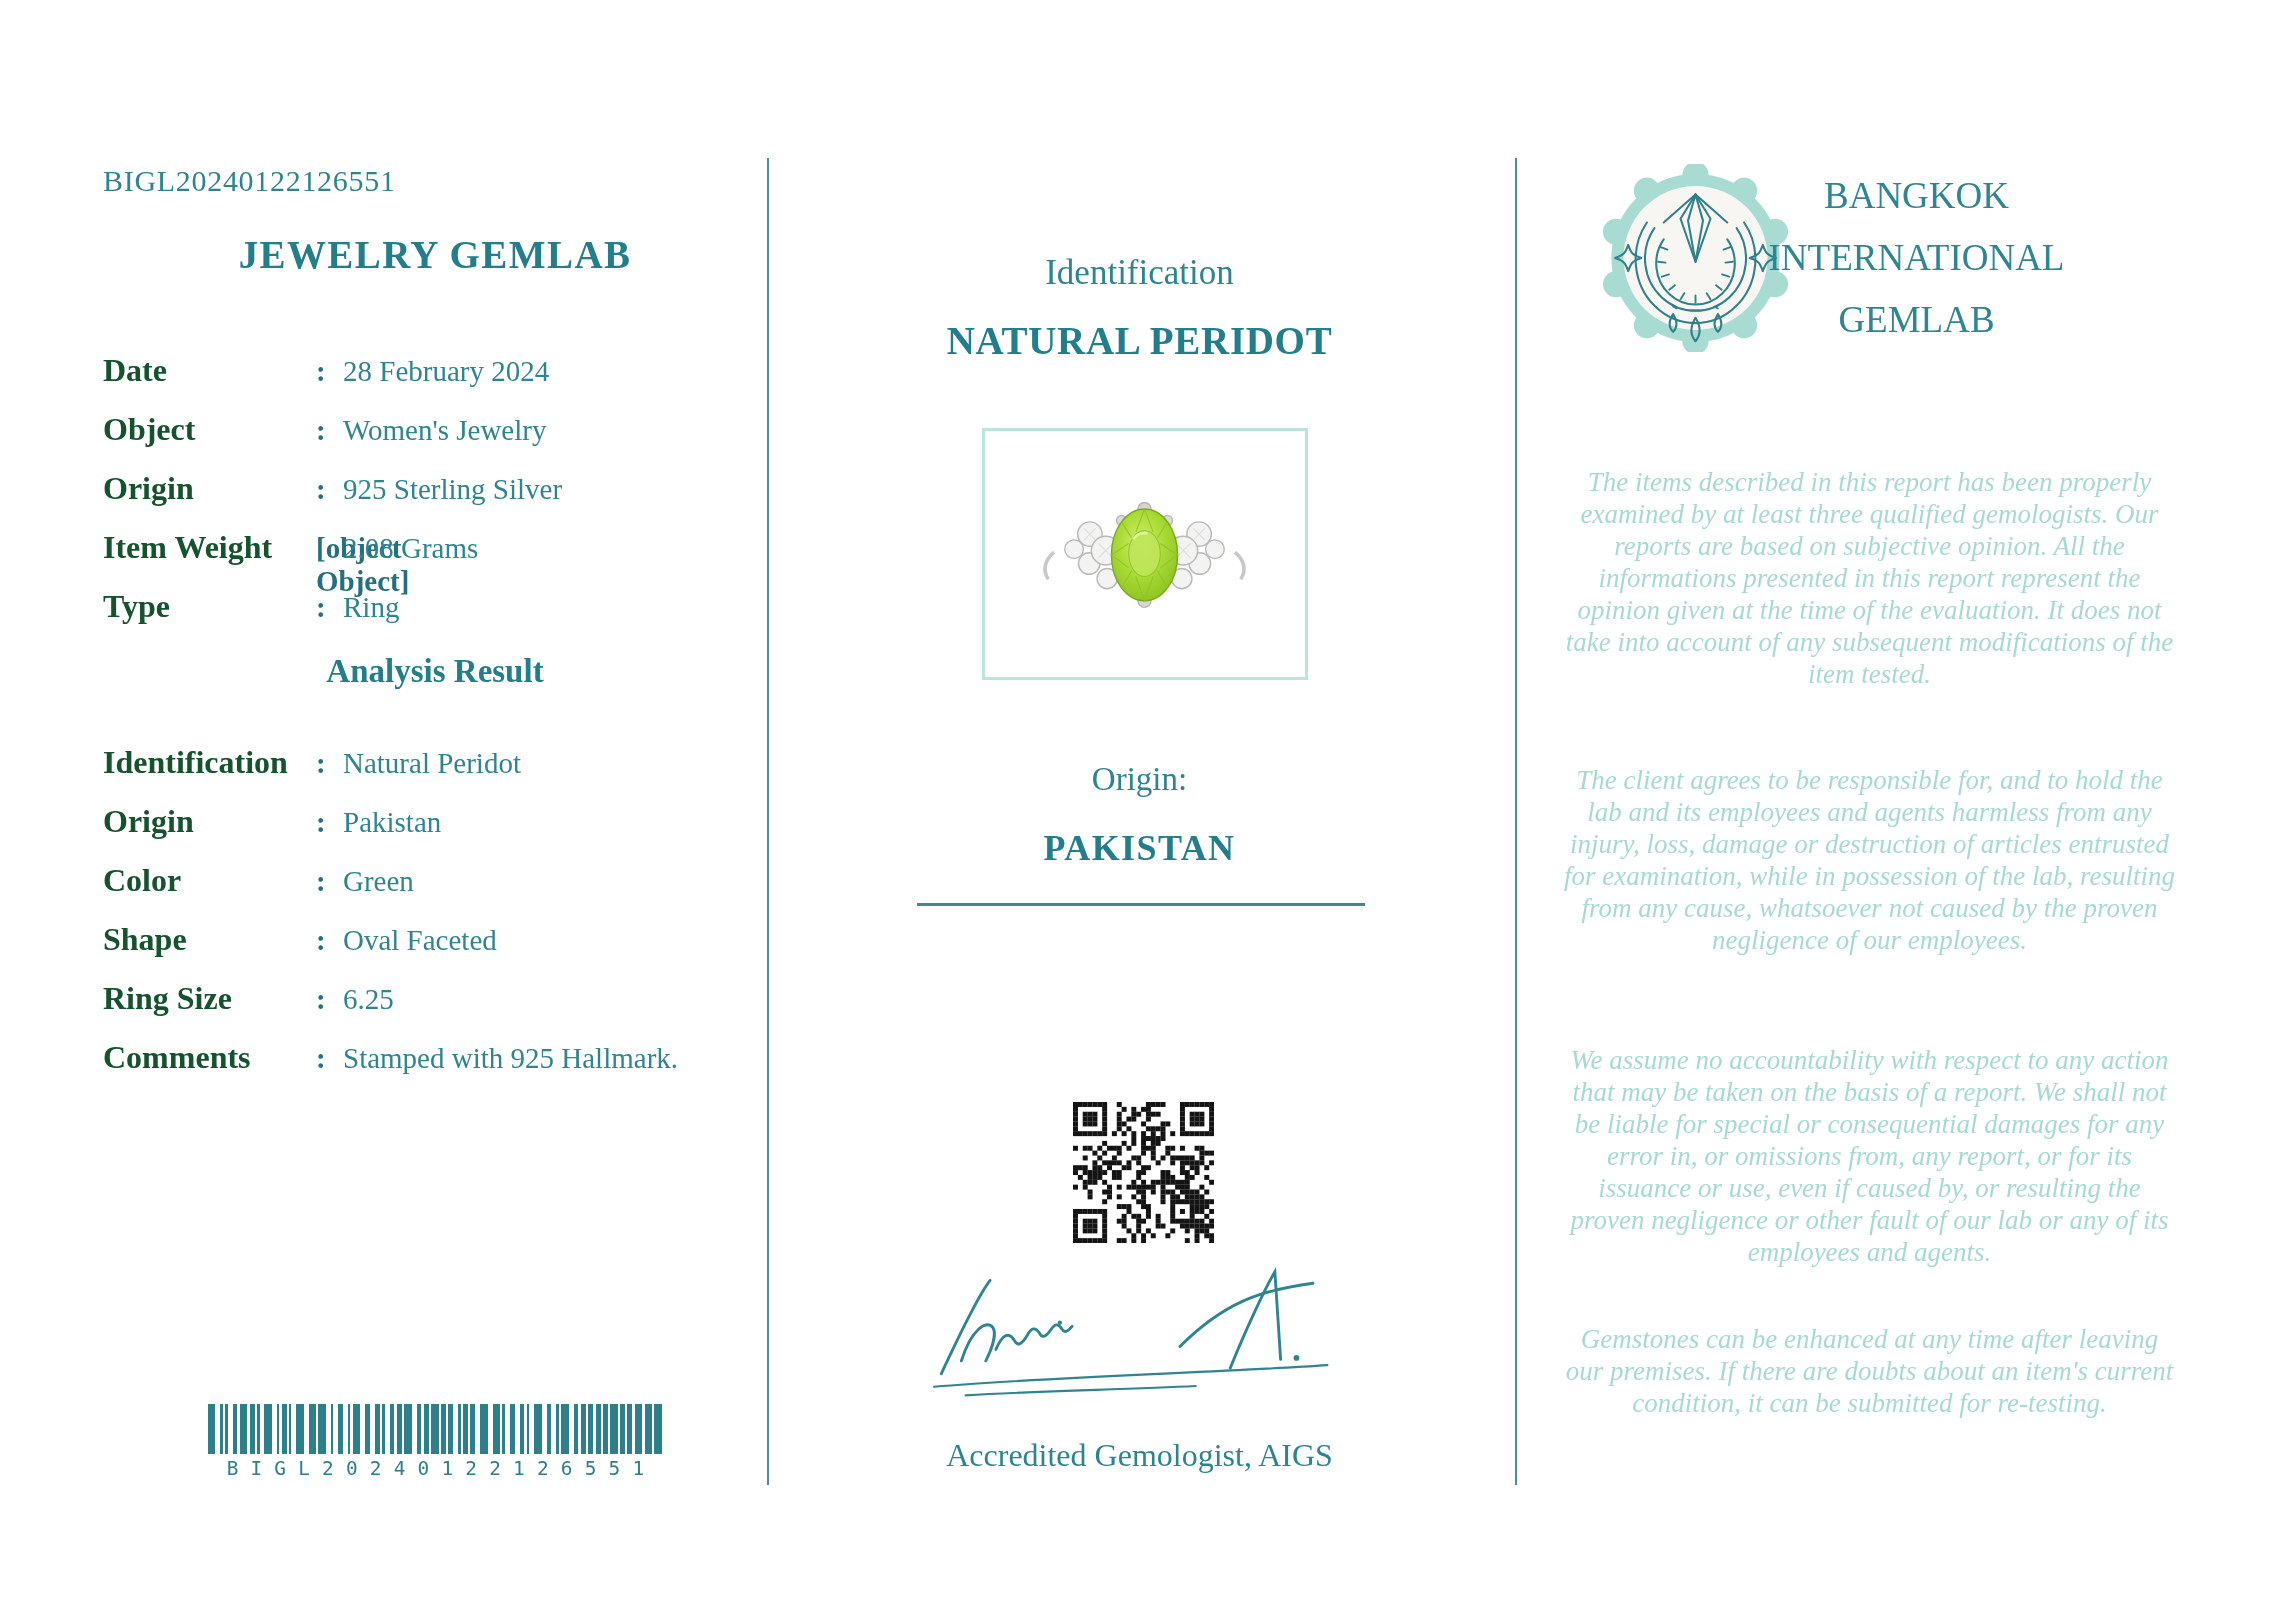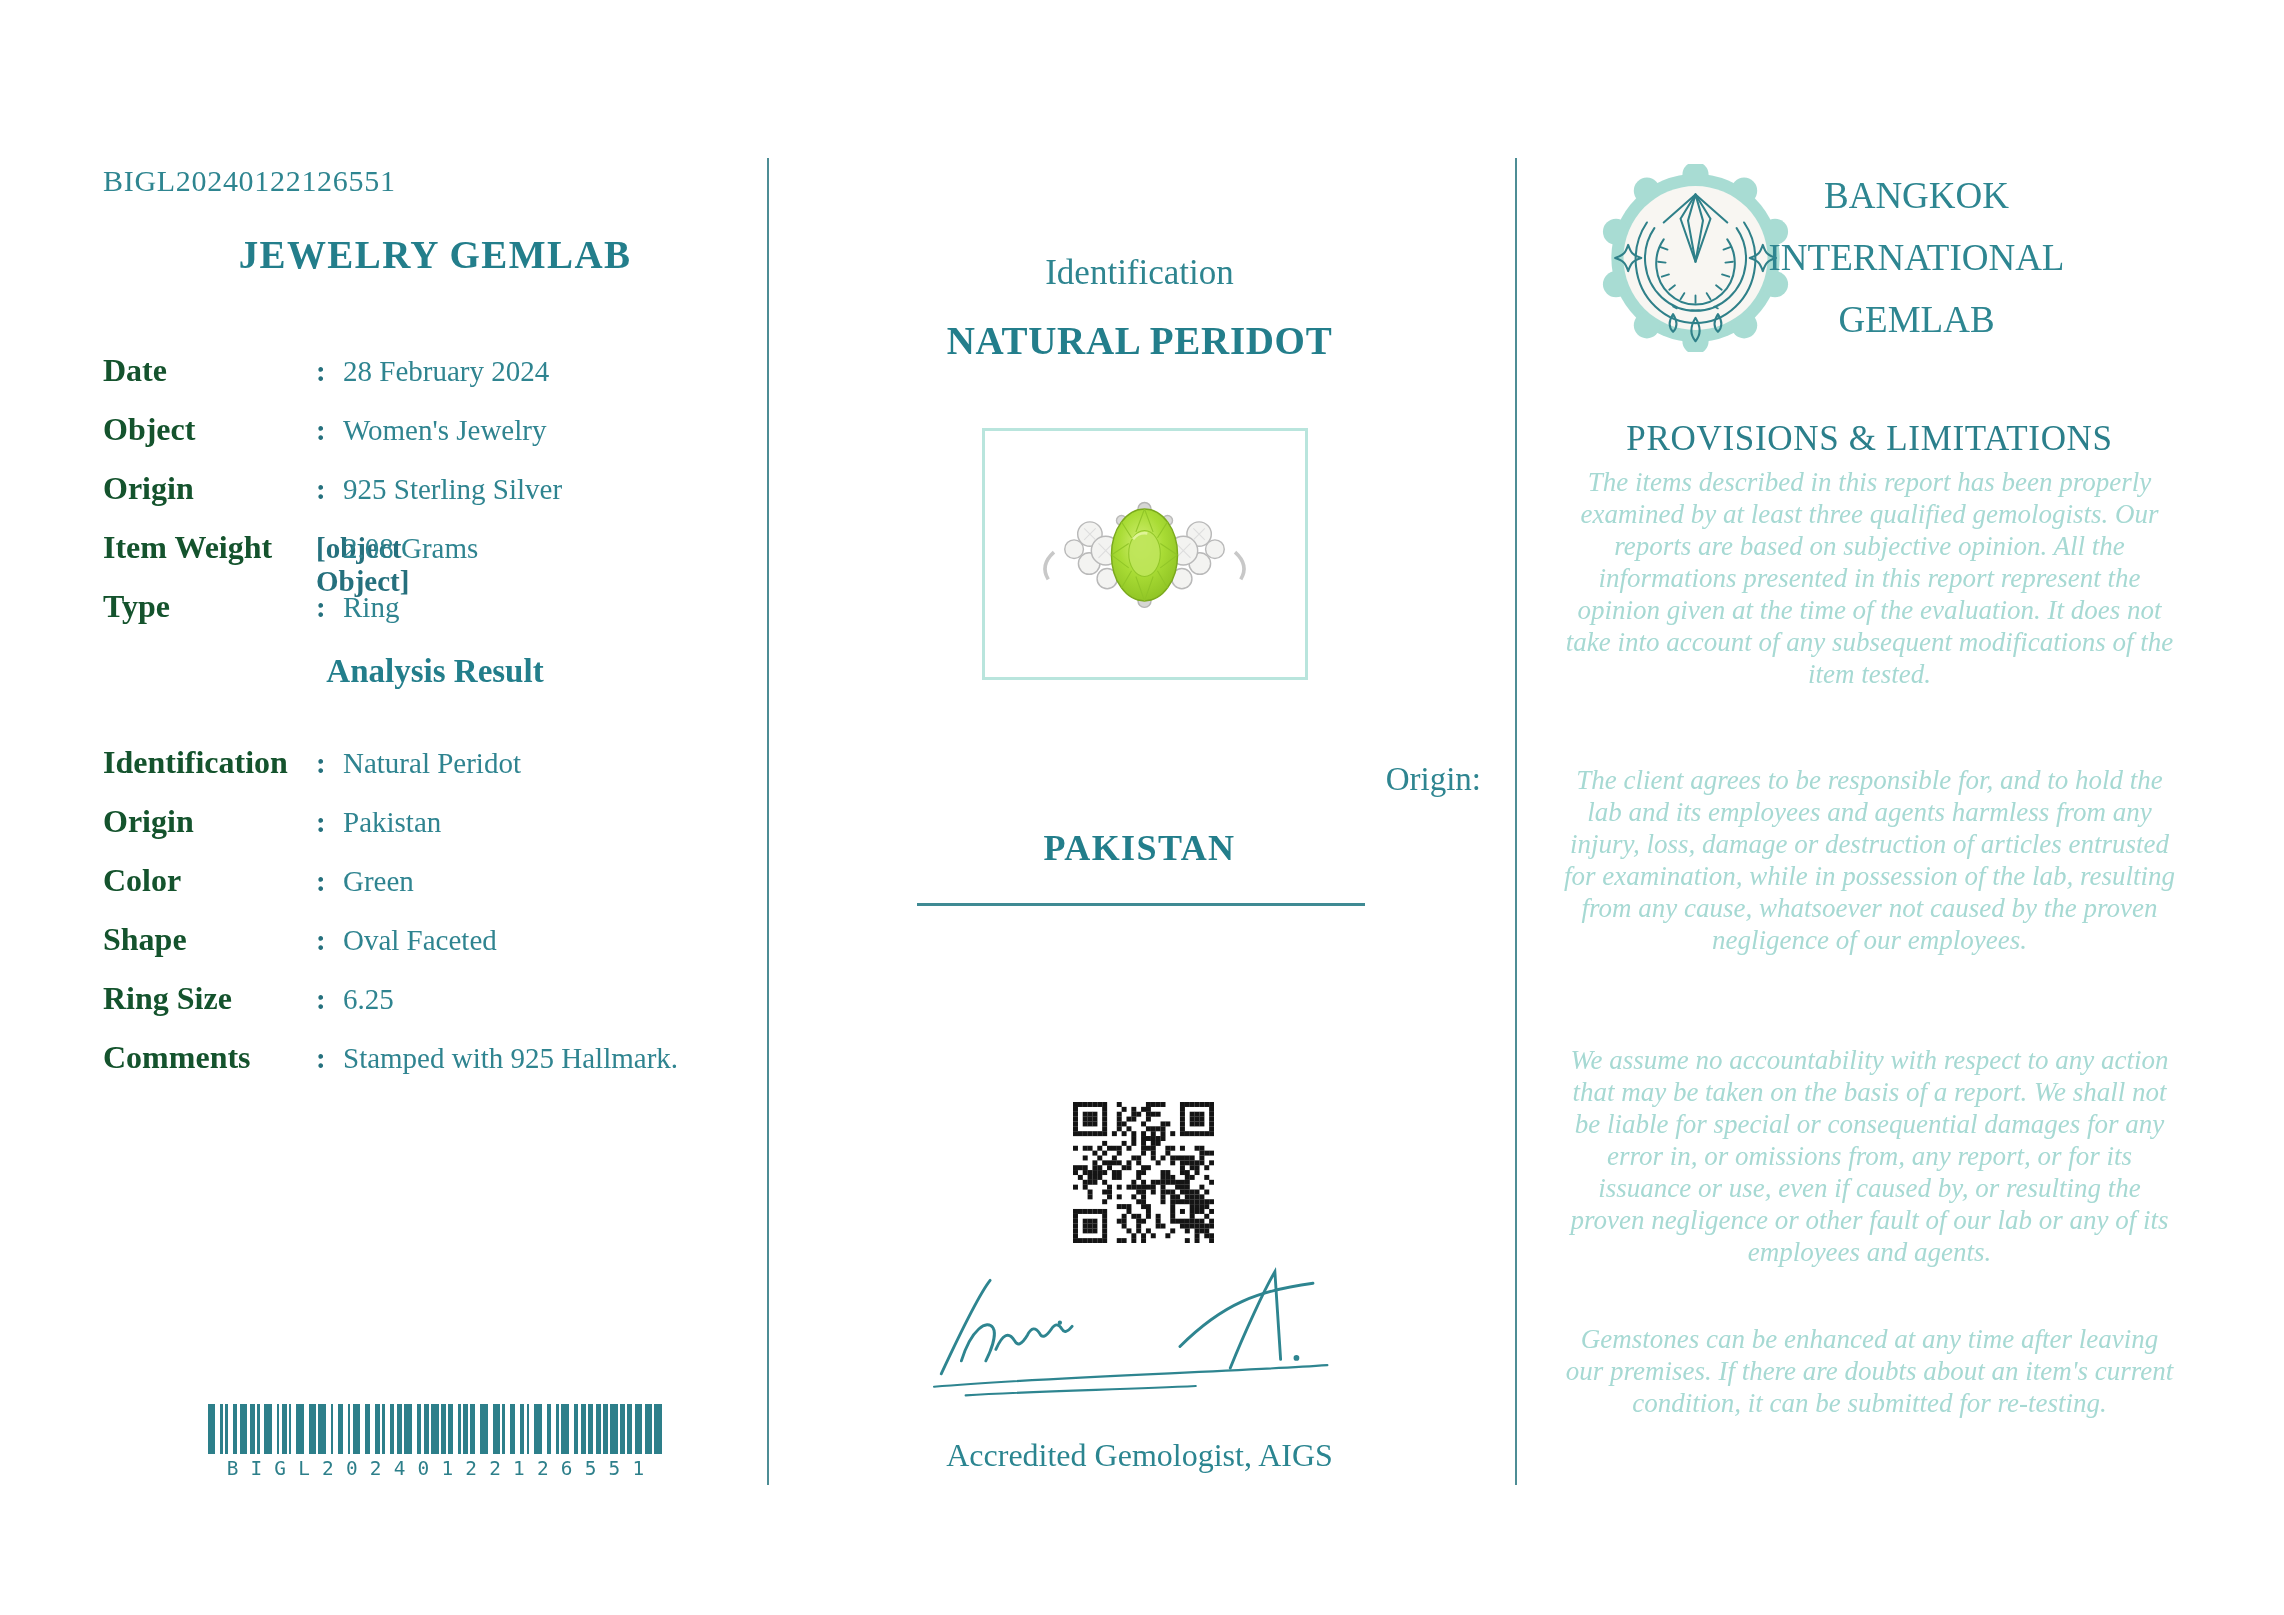--- a/index.html
+++ b/index.html
@@ -21,21 +21,21 @@
   .barcode-wrap .g{background:transparent;height:100%;}
   .barcode-label{left:197px;top:1457px;width:489px;text-align:center;font-family:"DejaVu Sans Mono",monospace;
             font-size:19.4px;letter-spacing:12.2px;color:#2d7f8a;}
   
   .vline{top:158px;width:2.2px;height:1327px;background:#4d8d95;}
   
   .mid{left:798px;width:683px;text-align:center;}
   .ident-heading{top:253px;font-size:35px;color:#2e8590;}
   .ident-result{top:318px;font-size:39px;font-weight:bold;letter-spacing:0.7px;color:#237e8b;}
   .photo-box{left:982px;top:428px;width:326px;height:252px;border:3.6px solid #b9e5dd;background:#ffffff;box-sizing:border-box;}
-  .origin-label{top:761px;font-size:33px;color:#2e8590;text-align:right;}
+  .origin-label{top:761px;font-size:33px;color:#2e8590;}
   .origin-value{top:827px;font-size:36px;font-weight:bold;letter-spacing:1.4px;color:#237e8b;}
   .origin-rule{left:917px;top:903px;width:448px;height:2.9px;background:#3f8a93;}
   .qr-box{left:1073px;top:1102px;width:141px;height:141px;}
   .signature-box{left:921px;top:1253px;width:446px;height:151px;}
   .signer-title{top:1397px;font-size:32px;color:#2b8590;margin-top:40px;}
   
   .logo-box{left:1602px;top:164px;width:187px;height:188px;}
   .lab-name{left:1708px;top:165px;width:417px;text-align:center;font-size:37px;line-height:62px;color:#2e8691;}
   .prov-heading{left:1535px;top:419px;width:669px;text-align:center;font-size:35px;
             letter-spacing:0.7px;color:#2b7f8b;}
@@ -735,21 +735,20 @@
       </g>
     </svg>
   </div>
 
   <div class="abs lab-name">
     <div>BANGKOK</div>
     <div>INTERNATIONAL</div>
     <div>GEMLAB</div>
   </div>
 
-  <div class="abs prov-heading">PROVISIONS &amp; LIMITATIONS</div>
 
   <div class="abs prov-text" style="top:466px;">The items described in this report has been properly examined by at least three qualified gemologists. Our reports are based on subjective opinion. All the informations presented in this report represent the opinion given at the time of the evaluation. It does not take into account of any subsequent modifications of the item tested.</div>
   <div class="abs prov-text" style="top:764px;">The client agrees to be responsible for, and to hold the lab and its employees and agents harmless from any injury, loss, damage or destruction of articles entrusted for examination, while in possession of the lab, resulting from any cause, whatsoever not caused by the proven negligence of our employees.</div>
   <div class="abs prov-text" style="top:1044px;">We assume no accountability with respect to any action that may be taken on the basis of a report. We shall not be liable for special or consequential damages for any error in, or omissions from, any report, or for its issuance or use, even if caused by, or resulting the proven negligence or other fault of our lab or any of its employees and agents.</div>
   <div class="abs prov-text" style="top:1323px;">Gemstones can be enhanced at any time after leaving our premises. If there are doubts about an item's current condition, it can be submitted for re-testing.</div>
 
 </div>
 
 
 </body></html>

